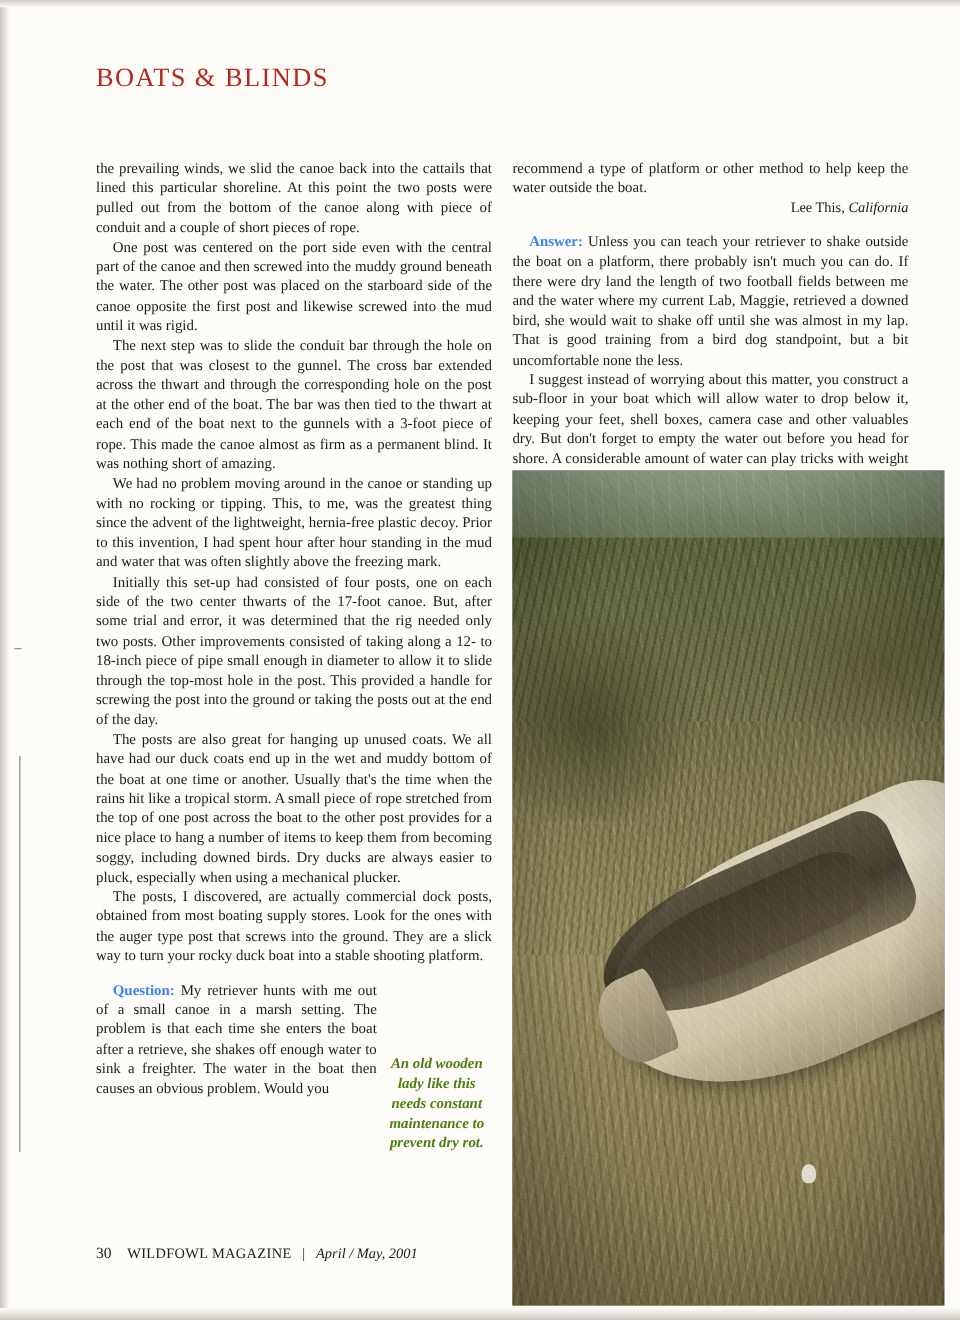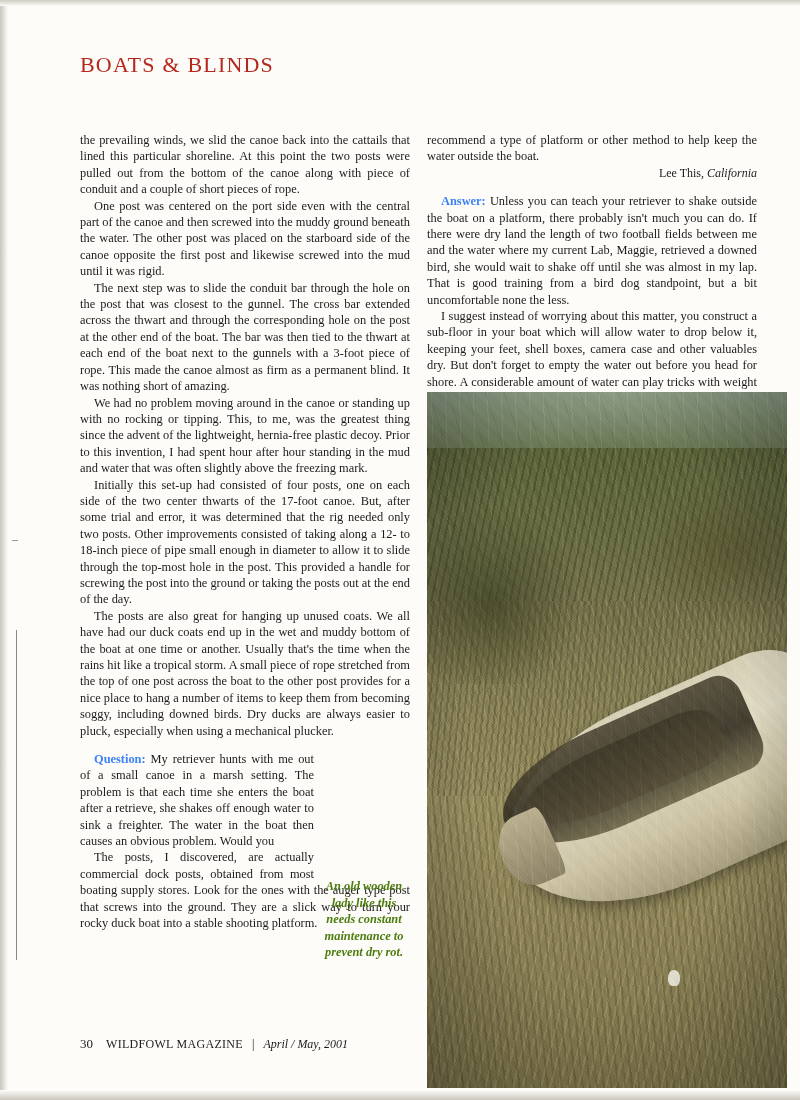--- a/index.html
+++ b/index.html
@@ -275,27 +275,27 @@
 
   <div class="header">BOATS &amp; BLINDS</div>
 
   <div class="col" id="col-left">
     <p class="first">the prevailing winds, we slid the canoe back into the cattails that lined this particular shoreline. At this point the two posts were pulled out from the bottom of the canoe along with piece of conduit and a couple of short pieces of rope.</p>
     <p>One post was centered on the port side even with the central part of the canoe and then screwed into the muddy ground beneath the water. The other post was placed on the starboard side of the canoe opposite the first post and likewise screwed into the mud until it was rigid.</p>
     <p>The next step was to slide the conduit bar through the hole on the post that was closest to the gunnel. The cross bar extended across the thwart and through the corresponding hole on the post at the other end of the boat. The bar was then tied to the thwart at each end of the boat next to the gunnels with a 3-foot piece of rope. This made the canoe almost as firm as a permanent blind. It was nothing short of amazing.</p>
     <p>We had no problem moving around in the canoe or standing up with no rocking or tipping. This, to me, was the greatest thing since the advent of the lightweight, hernia-free plastic decoy. Prior to this invention, I had spent hour after hour standing in the mud and water that was often slightly above the freezing mark.</p>
     <p>Initially this set-up had consisted of four posts, one on each side of the two center thwarts of the 17-foot canoe. But, after some trial and error, it was determined that the rig needed only two posts. Other improvements consisted of taking along a 12- to 18-inch piece of pipe small enough in diameter to allow it to slide through the top-most hole in the post. This provided a handle for screwing the post into the ground or taking the posts out at the end of the day.</p>
     <p>The posts are also great for hanging up unused coats. We all have had our duck coats end up in the wet and muddy bottom of the boat at one time or another. Usually that's the time when the rains hit like a tropical storm. A small piece of rope stretched from the top of one post across the boat to the other post provides for a nice place to hang a number of items to keep them from becoming soggy, including downed birds. Dry ducks are always easier to pluck, especially when using a mechanical plucker.</p>
+    <p>The posts, I discovered, are actually commercial dock posts, obtained from most boating supply stores. Look for the ones with the auger type post that screws into the ground. They are a slick way to turn your rocky duck boat into a stable shooting platform.</p>
+
     <p style="margin-top:12px;">
       <span class="q-float"></span>
       <span class="lead-word">Question:</span>
       <span>My retriever hunts with me out of a small canoe in a marsh setting. The problem is that each time she enters the boat after a retrieve, she shakes off enough water to sink a freighter. The water in the boat then causes an obvious problem. Would you</span>
     </p>
-
-    <p>The posts, I discovered, are actually commercial dock posts, obtained from most boating supply stores. Look for the ones with the auger type post that screws into the ground. They are a slick way to turn your rocky duck boat into a stable shooting platform.</p>
   </div>
 
   <div class="pullquote">An old wooden lady like this needs constant maintenance to prevent dry rot.</div>
 
   <div class="col" id="col-right">
     <p class="first">recommend a type of platform or other method to help keep the water outside the boat.</p>
     <p class="byline">
       <span class="name">Lee This,</span>
       <span class="place">California</span>
     </p>

